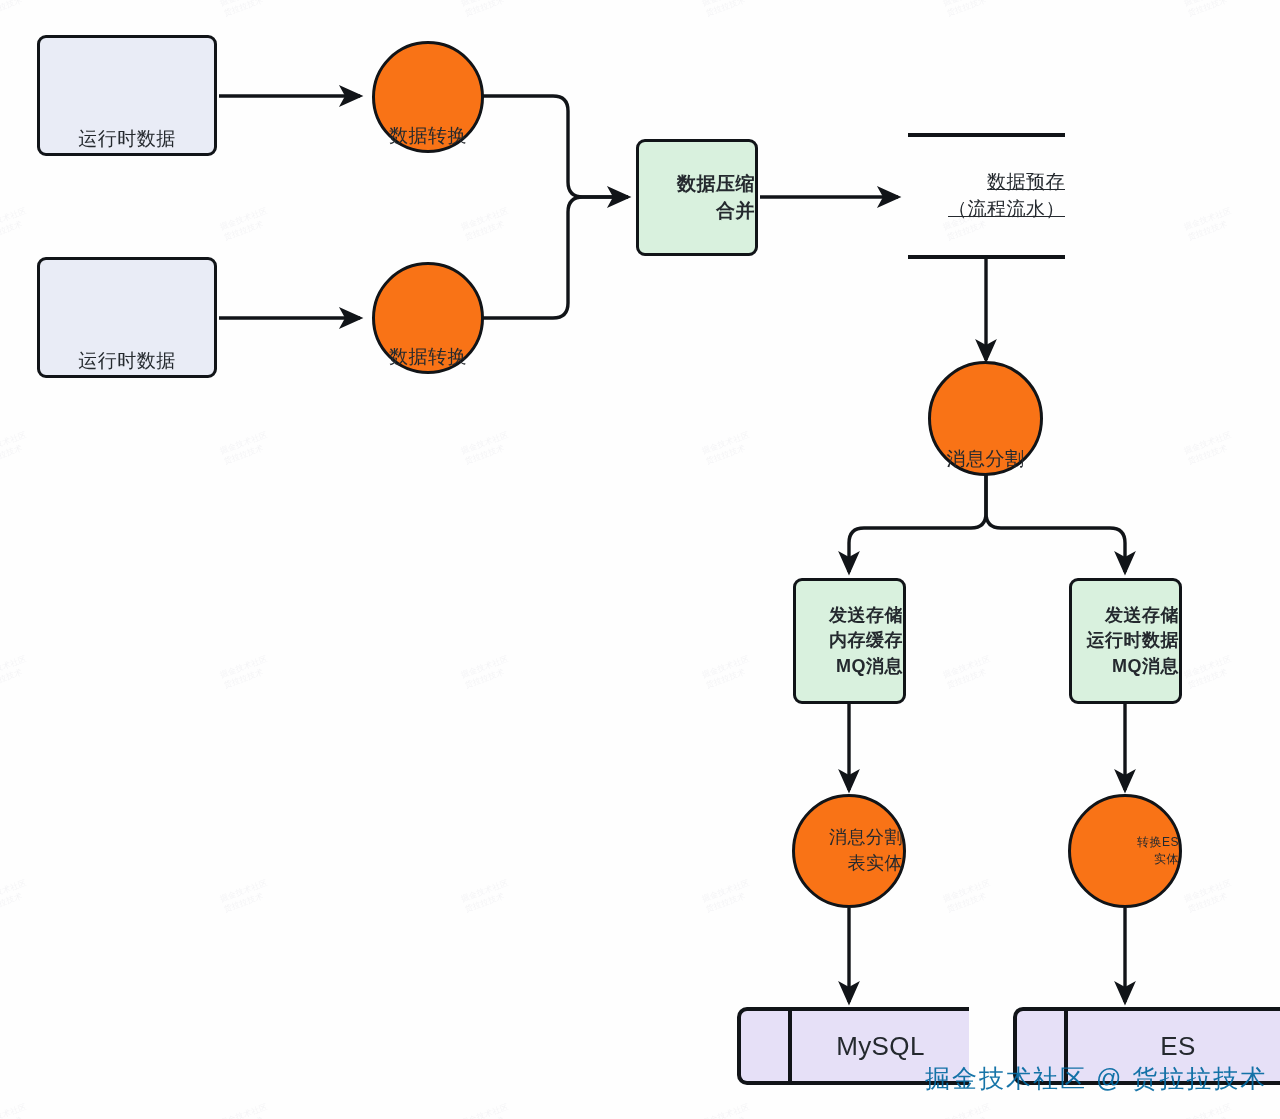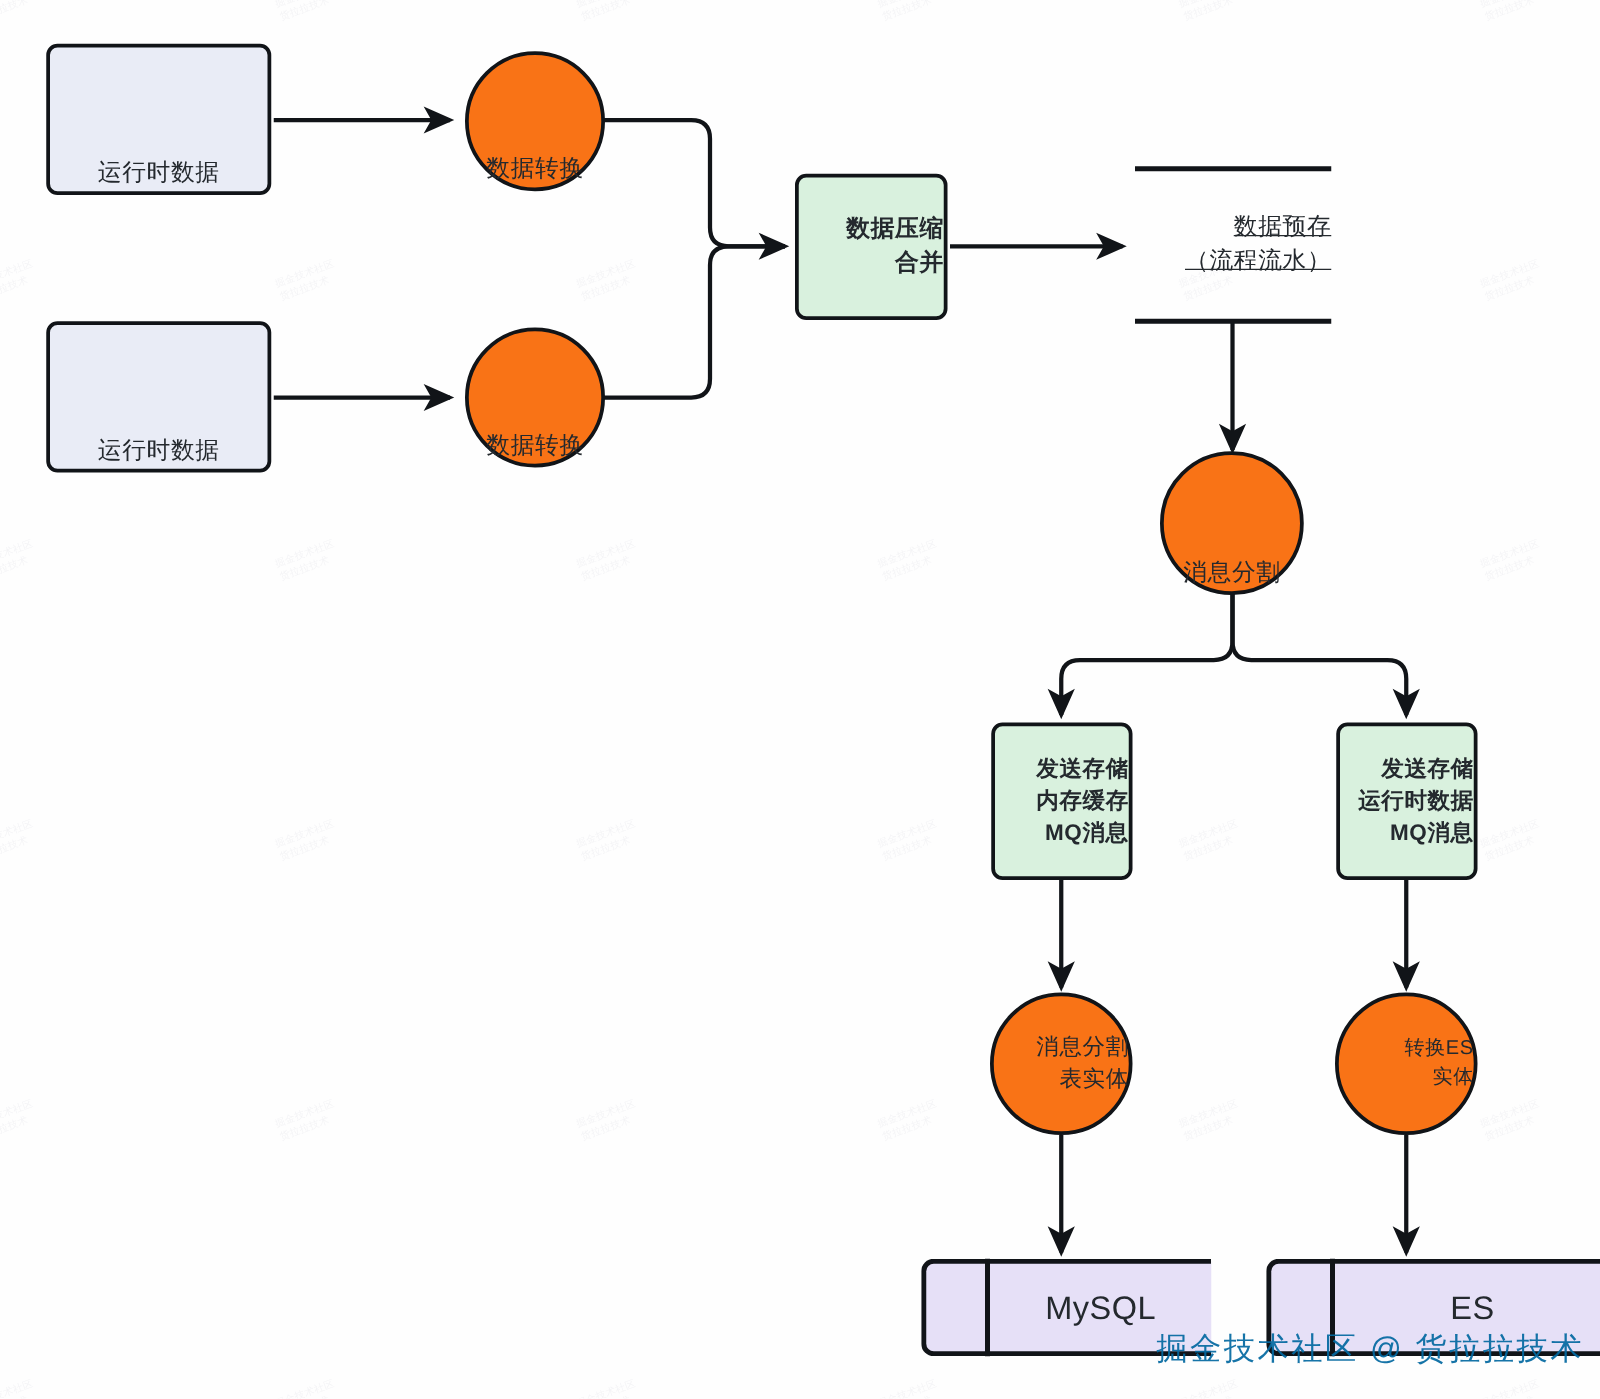--- a/index.html
+++ b/index.html
@@ -370,21 +370,21 @@
       <span class="lbl">发送存储</span>
       <span class="lbl">运行时数据</span>
       <span class="lbl">MQ消息</span>
     </div>
 
     <div class="node n-circle" style="left:792px; top:794px; width:114px; height:114px; flex-direction:column; font-size:18px;">
       <span class="lbl">消息分割</span>
       <span class="lbl">表实体</span>
     </div>
 
-    <div class="node n-circle" style="left:1068px; top:794px; width:114px; height:114px; flex-direction:column; font-size:16px;">
+    <div class="node n-circle" style="left:1068px; top:794px; width:114px; height:114px; flex-direction:column; font-size:12px;">
       <span class="lbl">转换ES</span>
       <span class="lbl">实体</span>
     </div>
 
     <div class="node n-db clip-right" style="left:737px; top:1007px; width:232px; height:78px;">
       <div class="db-head"></div>
       <div class="db-label">MySQL</div>
     </div>
 
     <div class="node n-db clip-right" style="left:1013px; top:1007px; width:275px; height:78px;">

